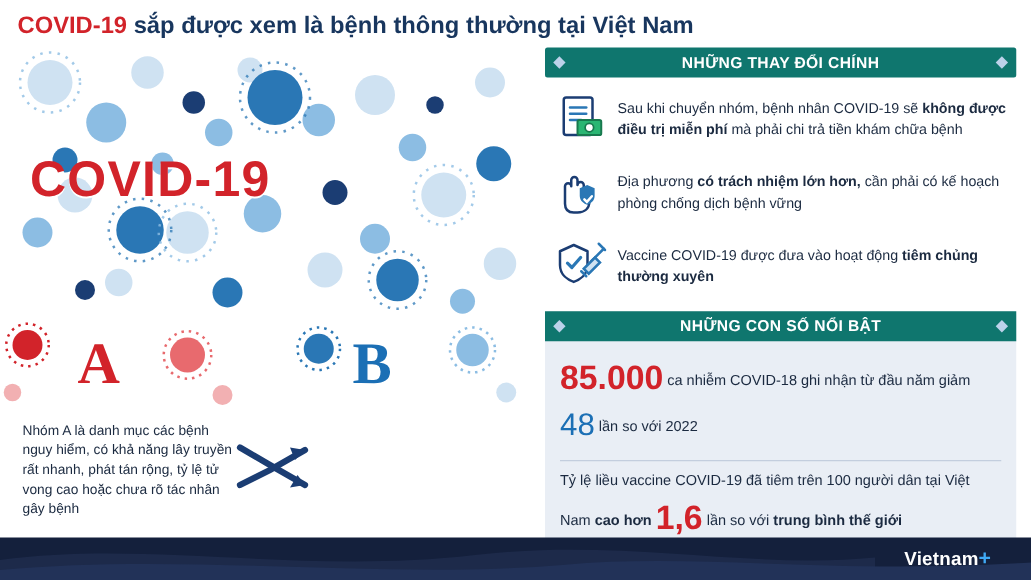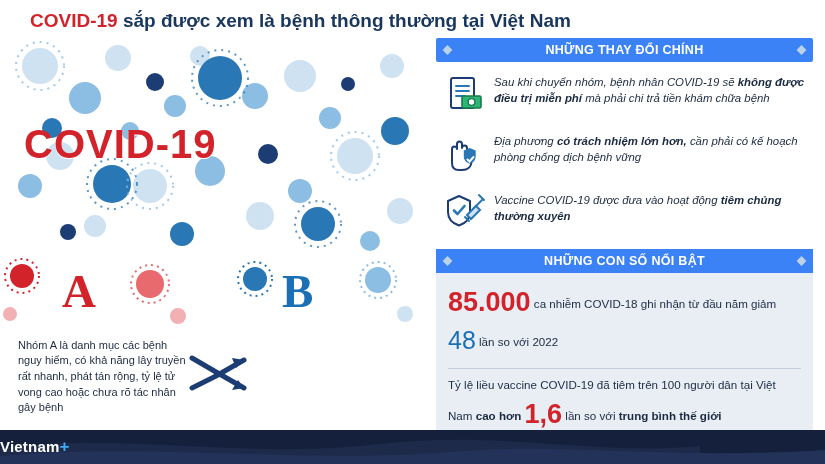--- a/index.html
+++ b/index.html
@@ -7,21 +7,21 @@
   body {
     width: 825px; height: 464px;
     font-family: "Liberation Sans", sans-serif;
     background: #ffffff;
     overflow: hidden;
     position: relative;
   }
   .page { position: relative; width:825px; height:464px; background:#ffffff; }
 
   
-  .header { padding: 10px 14px 4px 14px; margin-left: 16px; }
+  .header { padding: 10px 14px 4px 14px; }
   .title {
     font-size: 19px; font-weight: bold; line-height: 1.15;
     color: #18365e;
   }
   .title .red { color: #d2232a; }
   .subtitle {
     margin-top: 7px;
     font-size: 11.4px; line-height: 1.45; color: #1b2a40;
     font-style: italic;
   }
@@ -50,56 +50,56 @@
     position:absolute; width: 172px;
     font-size: 11px; line-height: 1.42; color:#1b2a40;
   }
   .blurbA { left: 18px; top: 302px; }
   .blurbB { left: 258px; top: 302px; }
 
   .arrows { position:absolute; left: 186px; top: 312px; width:70px; height:52px; }
 
   
   .section-bar {
-    background:#3b82f6; color:#fff; font-weight:bold;
+    background:#0f766e; color:#fff; font-weight:bold;
     font-size: 12.5px; text-align:center; letter-spacing:.3px;
     padding: 5px 6px; border-radius: 2px;
     position: relative;
   }
   .section-bar::before, .section-bar::after {
     content:""; position:absolute; top: 50%; width: 7px; height:7px;
     background:#bcd2ea; transform: translateY(-50%) rotate(45deg);
   }
   .section-bar::before { left: 8px; }
   .section-bar::after { right: 8px; }
 
   .bullets { margin-top: 10px; }
-  .bullet { display:flex; align-items:flex-start; margin-bottom: 13px; font-style: italic; }
+  .bullet { display:flex; align-items:center; margin-bottom: 13px; }
   .bullet .ico { width: 58px; min-width:58px; height: 46px; display:flex; align-items:center; justify-content:center; }
   .bullet .txt { font-size: 11.4px; line-height: 1.45; color:#1b2a40; padding-top: 2px; }
   .bullet .txt b { font-weight: bold; }
 
   .stats-box {
     margin-top: 6px; background:#e9eef5; border-radius:3px;
     padding: 0 0 10px 0;
   }
   .stats-box .section-bar { border-radius:0;margin-top:12px; }
   .stat-line1 { padding: 9px 12px 0 12px; color:#1b2a40; font-size: 11.6px; line-height:1.5; }
   .big-red { color:#d2232a; font-size: 27px; font-weight:bold; vertical-align:-3px; }
   .big-blue { color:#1b6fb5; font-size: 25px; font-weight:normal; vertical-align:-3px; }
   .stat-sep { height:1px; background:#c3cede; margin: 8px 12px 0 12px; }
   .stat-line2 { padding: 7px 12px 0 12px; color:#1b2a40; font-size: 11.6px; line-height:1.55; }
   .stat-line2 b { font-weight:bold; }
 
   
   .footer {
     position:absolute; left:0; bottom:0; width:825px; height:34px;
     background:#14203c; color:#fff;
-    display:flex; align-items:center; 
-    padding-right: 16px;
+    display:flex; align-items:center; justify-content:flex-end;
+    padding-right: 32px;
   }
   .footer .brand { font-size: 15px; font-weight:bold; letter-spacing:.2px; }
   .footer .plus { color:#3fa9f5; font-size:17px; font-weight:bold; }
   .footer-wave { position:absolute; left:0; bottom:0; width:825px; height:34px; }
 </style>
 </head>
 <body>
 
 <div class="page">
 

